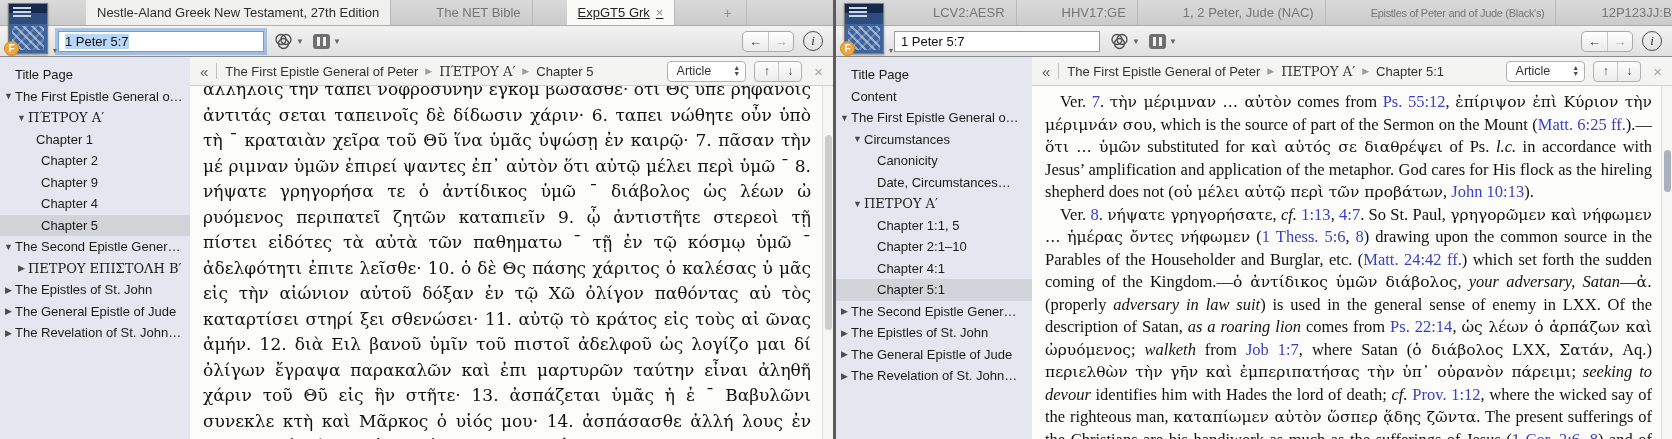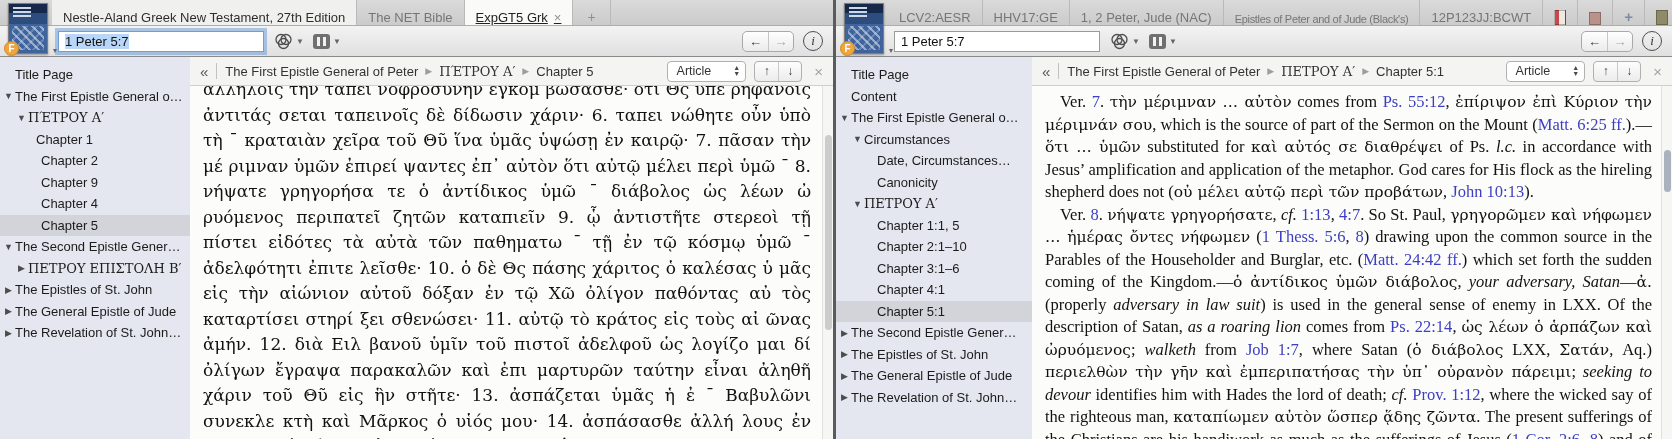--- a/index.html
+++ b/index.html
@@ -5,22 +5,22 @@
   * { box-sizing: border-box; margin:0; padding:0; }
   html,body { width:1672px; height:439px; overflow:hidden; background:#dcdcdc;
               font-family:"Liberation Sans", sans-serif; }
   .workspace { display:flex; width:1672px; height:439px; }
   .pane { position:relative; width:836px; height:439px; display:flex; flex-direction:column; background:#fafaf9; }
   .pane-left { border-right:3px solid #5b5b5d; }
 
   
   .tabbar { height:26px; flex:0 0 26px; background:linear-gradient(#dadada,#cbcbcb);
             display:flex; align-items:stretch; padding-left:52px; border-bottom:1px solid #adadad; overflow:hidden; }
-  .tab { display:flex; align-items:flex-end; gap:6px; padding:0 11px; font-size:13px; color:#767676;
-         border-right:1px solid #b9b9b9; white-space:nowrap; }
+  .tab { display:flex; align-items:center; gap:6px; padding:0 11px; font-size:13px; color:#767676;
+         border-right:1px solid #b9b9b9; white-space:nowrap;margin-left:34px; }
   .tab.open   { background:#f0f0ef; color:#2e2e2e; }
   .tab.active { background:#fafaf9; color:#222;text-decoration:underline; }
   .tab.newtab { color:#909090; font-size:14px; padding:0 14px; }
   .tab .tab-label.small { font-size:11px; letter-spacing:-0.3px; }
   .tab .close { color:#8e8e8e; font-size:13px; }
   .tabicon { width:12px; height:15px; display:inline-block; border:1px solid rgba(0,0,0,.25); }
   .tabicon.red-book    { background:linear-gradient(90deg,#c9474d 0 4px,#efe9e0 4px); }
   .tabicon.brown-image { background:#b9928a; height:13px; }
   .tabicon.plus        { border:none; background:none; color:#7c8ca6; font-weight:bold; font-size:15px; width:auto; height:auto; }
   .tabicon.olive-book  { background:#8f8a67; }
@@ -320,41 +320,37 @@
           <div class="tree-row" style="padding-left: 3px;">
             <span class="disc">▼</span>
             <span class="">The First Epistle General o…</span>
           </div>
           <div class="tree-row" style="padding-left: 16px;">
             <span class="disc">▼</span>
             <span class="">Circumstances</span>
           </div>
           <div class="tree-row" style="padding-left: 29px;">
             <span class="disc"></span>
+            <span class="">Canonicity</span>
+          </div>
+          <div class="tree-row" style="padding-left: 29px;">
+            <span class="disc"></span>
             <span class="">Date, Circumstances…</span>
           </div>
-          <div class="tree-row" style="padding-left: 29px;">
-            <span class="disc"></span>
-            <span class="">Canonicity</span>
-          </div>
           <div class="tree-row" style="padding-left: 16px;">
             <span class="disc">▼</span>
             <span class="greek-label">ΠΕΤΡΟΥ Α′</span>
           </div>
           <div class="tree-row" style="padding-left: 29px;">
             <span class="disc"></span>
             <span class="">Chapter 1:1, 5</span>
           </div>
           <div class="tree-row" style="padding-left: 29px;">
             <span class="disc"></span>
             <span class="">Chapter 2:1–10</span>
-          </div>
-          <div class="tree-row" style="padding-left: 29px;">
-            <span class="disc"></span>
-            <span class="">Chapter 3:1–6</span>
           </div>
           <div class="tree-row" style="padding-left: 29px;">
             <span class="disc"></span>
             <span class="">Chapter 4:1</span>
           </div>
           <div class="tree-row selected" style="padding-left: 29px;">
             <span class="disc"></span>
             <span class="">Chapter 5:1</span>
           </div>
           <div class="tree-row" style="padding-left: 3px;">

